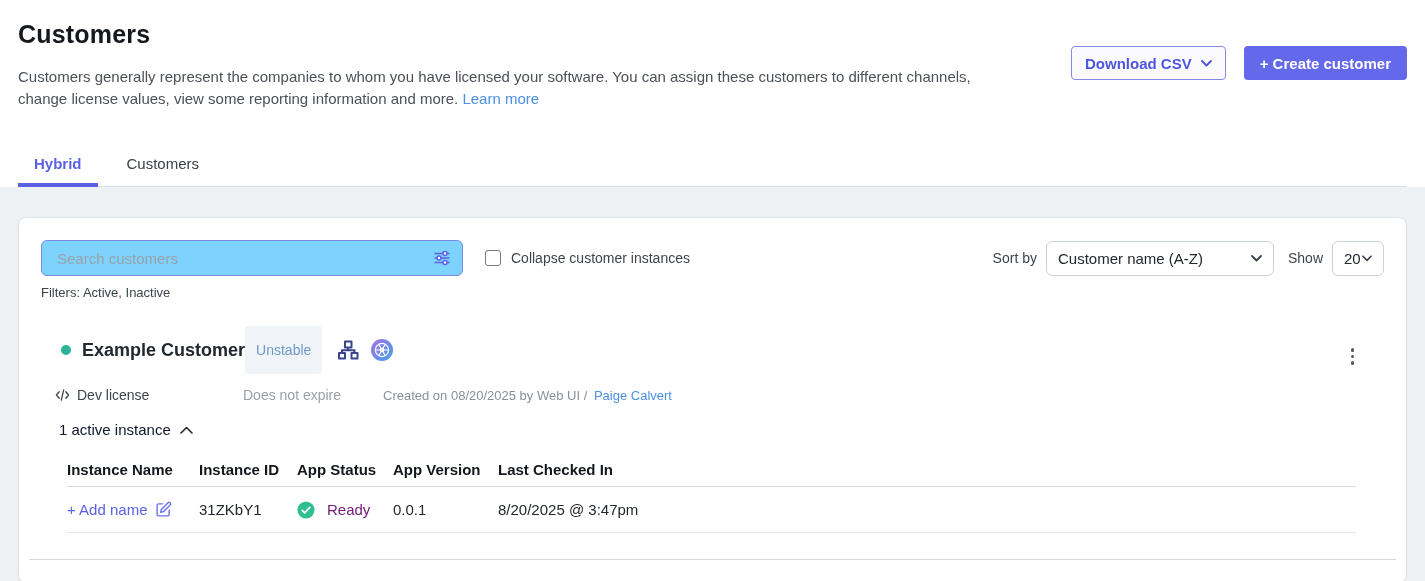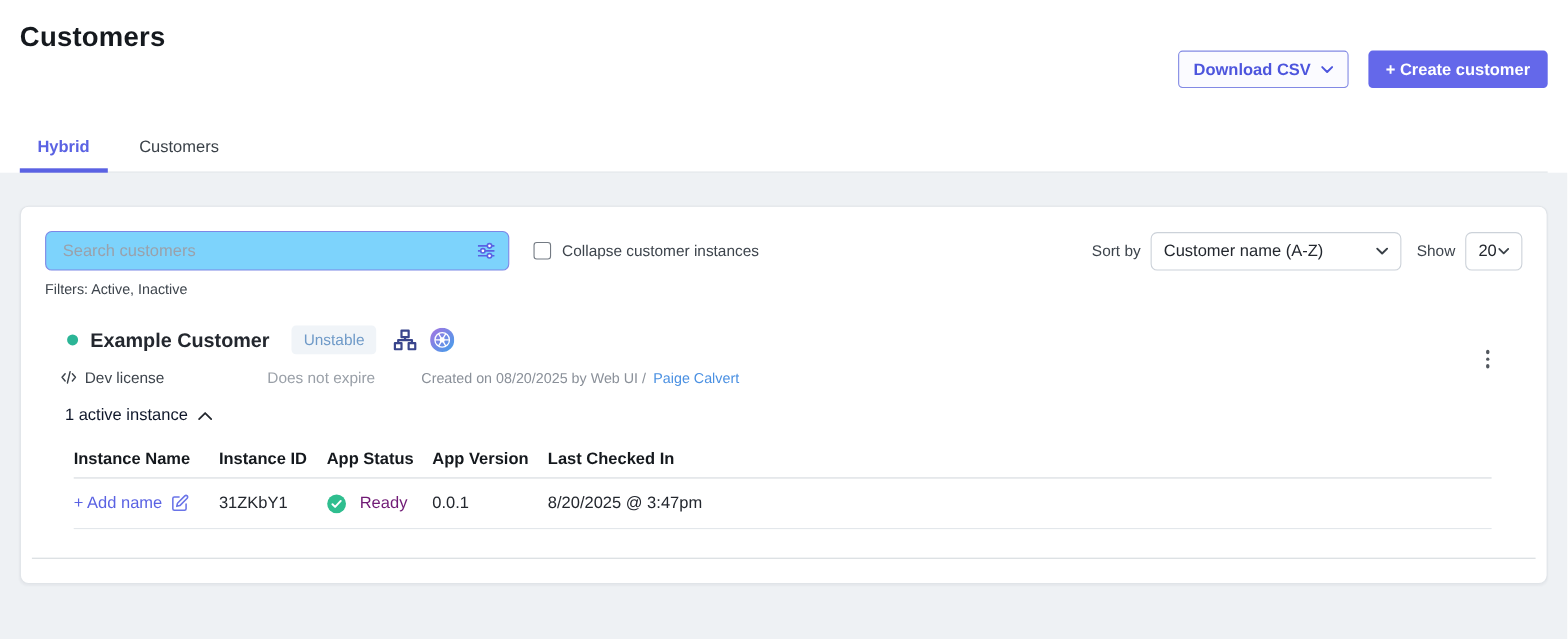--- a/index.html
+++ b/index.html
@@ -41,21 +41,21 @@
   .select.sort { width:228px; }
   .select.show { width:52px; }
   .filters-line { margin-top:9px; font-size:13px; color:#3d444c; }
   
   .customer { position:relative; margin-top:26px; }
   .kebab { position:absolute; right:26px; top:18px; display:flex; flex-direction:column; gap:3px; padding:4px; cursor:pointer; }
   .kebab i { width:3.5px; height:3.5px; border-radius:50%; background:#52575e; }
   .cust-head { display:flex; align-items:center; padding-left:20px; }
   .dot { width:10px; height:10px; border-radius:50%; background:#2bb596; flex-shrink:0; }
   .cust-name { margin-left:11px; font-size:18px; font-weight:700; color:#23272e; }
-  .badge { margin-left:20px; background:#f0f4f8; color:#6f9ac8; font-size:14px; padding:5px 11px; border-radius:4px; }
+  .badge { background:#f0f4f8; color:#6f9ac8; font-size:14px; padding:16px 11px; border-radius:4px; }
   .head-icon { margin-left:14px; display:flex; cursor:pointer; }
   .cust-meta { display:flex; align-items:center; margin-top:13px; padding-left:14px; font-size:14px; }
   .meta-license { display:flex; align-items:center; gap:7px; width:188px; color:#3d444c; }
   .meta-expire { width:140px; color:#9aa0a8; }
   .meta-created { color:#8a9099; font-size:13px; }
   .meta-created .inline-link { margin-left:3px; font-weight:500; }
   .instances-toggle { margin-top:18px; padding-left:18px; font-size:15px; color:#0f172a; display:inline-flex; align-items:center; gap:9px; cursor:pointer; }
   
   .itable { margin:14px 28px 0 26px; }
   .thead, .trow { display:grid; grid-template-columns:132px 98px 96px 105px 1fr; align-items:center; }
@@ -64,20 +64,24 @@
   .addname { color:#5a62e3; display:flex; align-items:center; gap:8px; cursor:pointer; font-size:15px; }
   .status { display:flex; align-items:flex-start; gap:12px; color:#701a75; }
   .group-divider { margin:26px -12px 0; border-top:1px solid #d5dade; }
 </style>
 </head>
 <body>
 
 <div class="header">
   <div>
     <div class="page-title">Customers</div>
+    <div class="desc">
+      <span>Customers generally represent the companies to whom you have licensed your software. You can assign these customers to different channels, change license values, view some reporting information and more.</span>
+      <a class="inline-link">Learn more</a>
+    </div>
   </div>
   <div class="actions">
     <button class="btn btn-outline">
       <span>Download CSV</span>
       <span style="display:flex;">
         <svg width="11" height="7" viewBox="0 0 11 7" fill="none">
             <path d="M1 1l4.5 4.5L10 1" stroke="#4d55dd" stroke-width="1.8" stroke-linecap="round" stroke-linejoin="round"></path>
           </svg>
       </span>
     </button>

